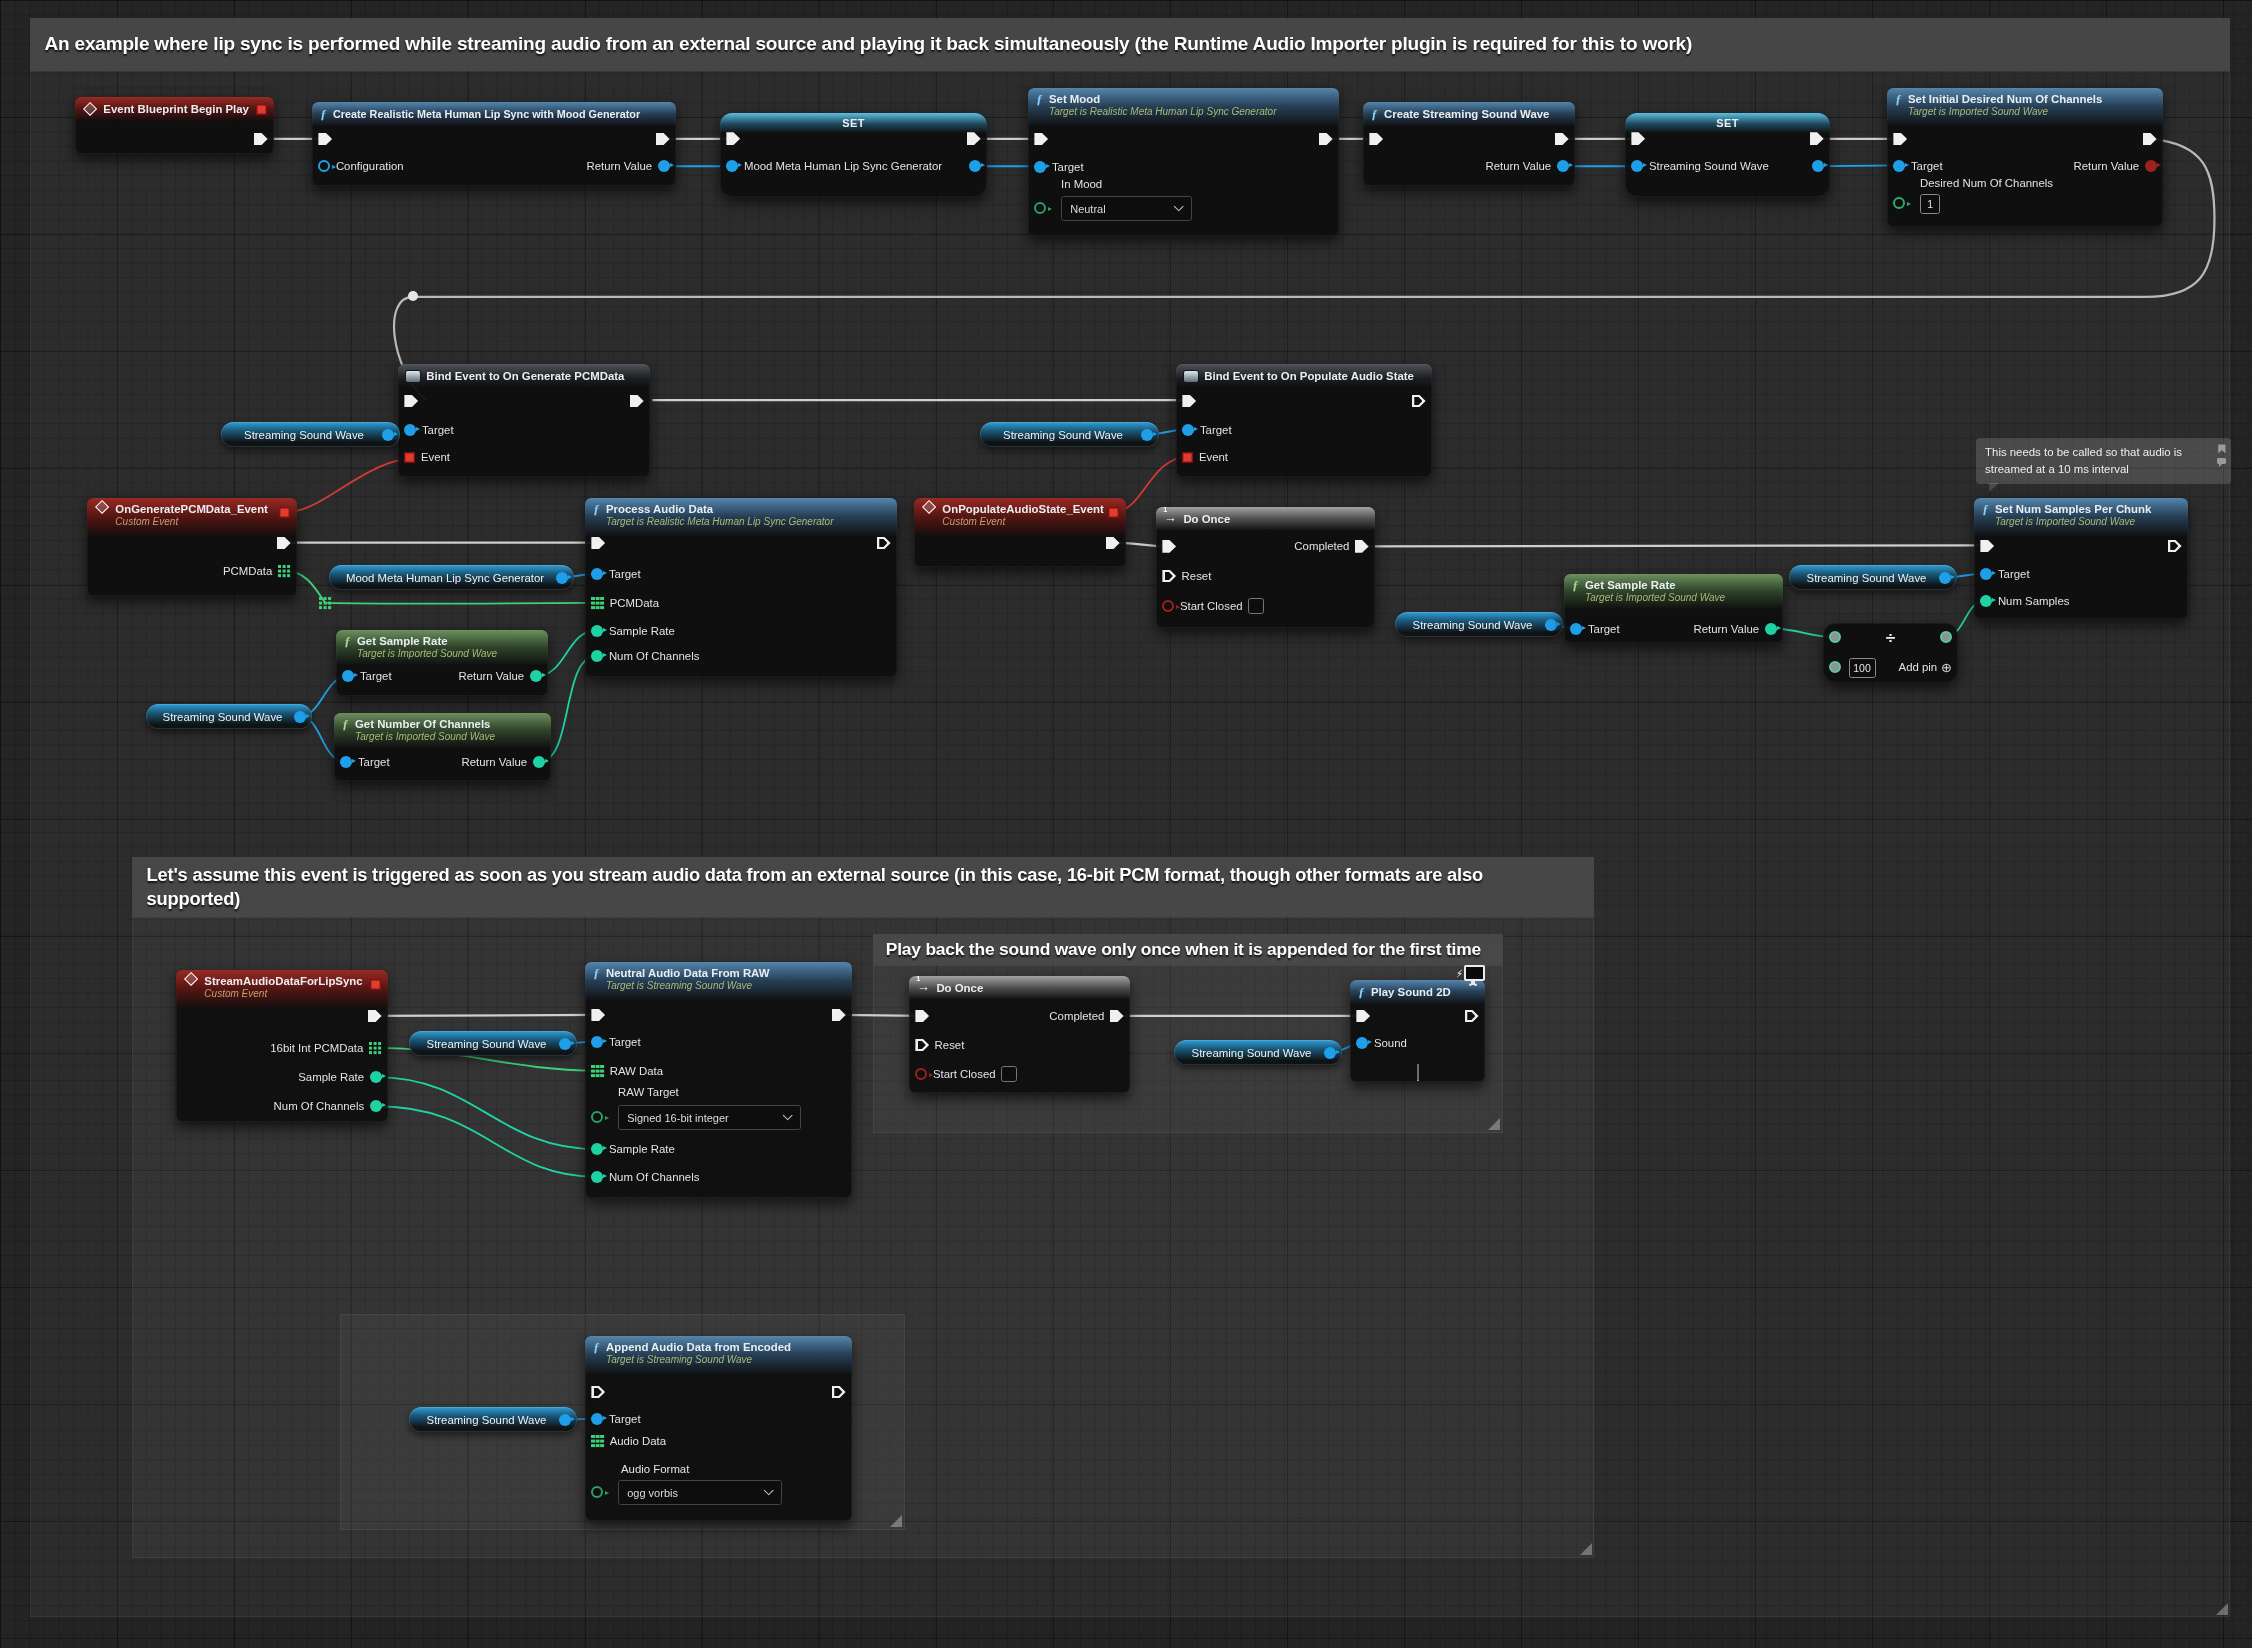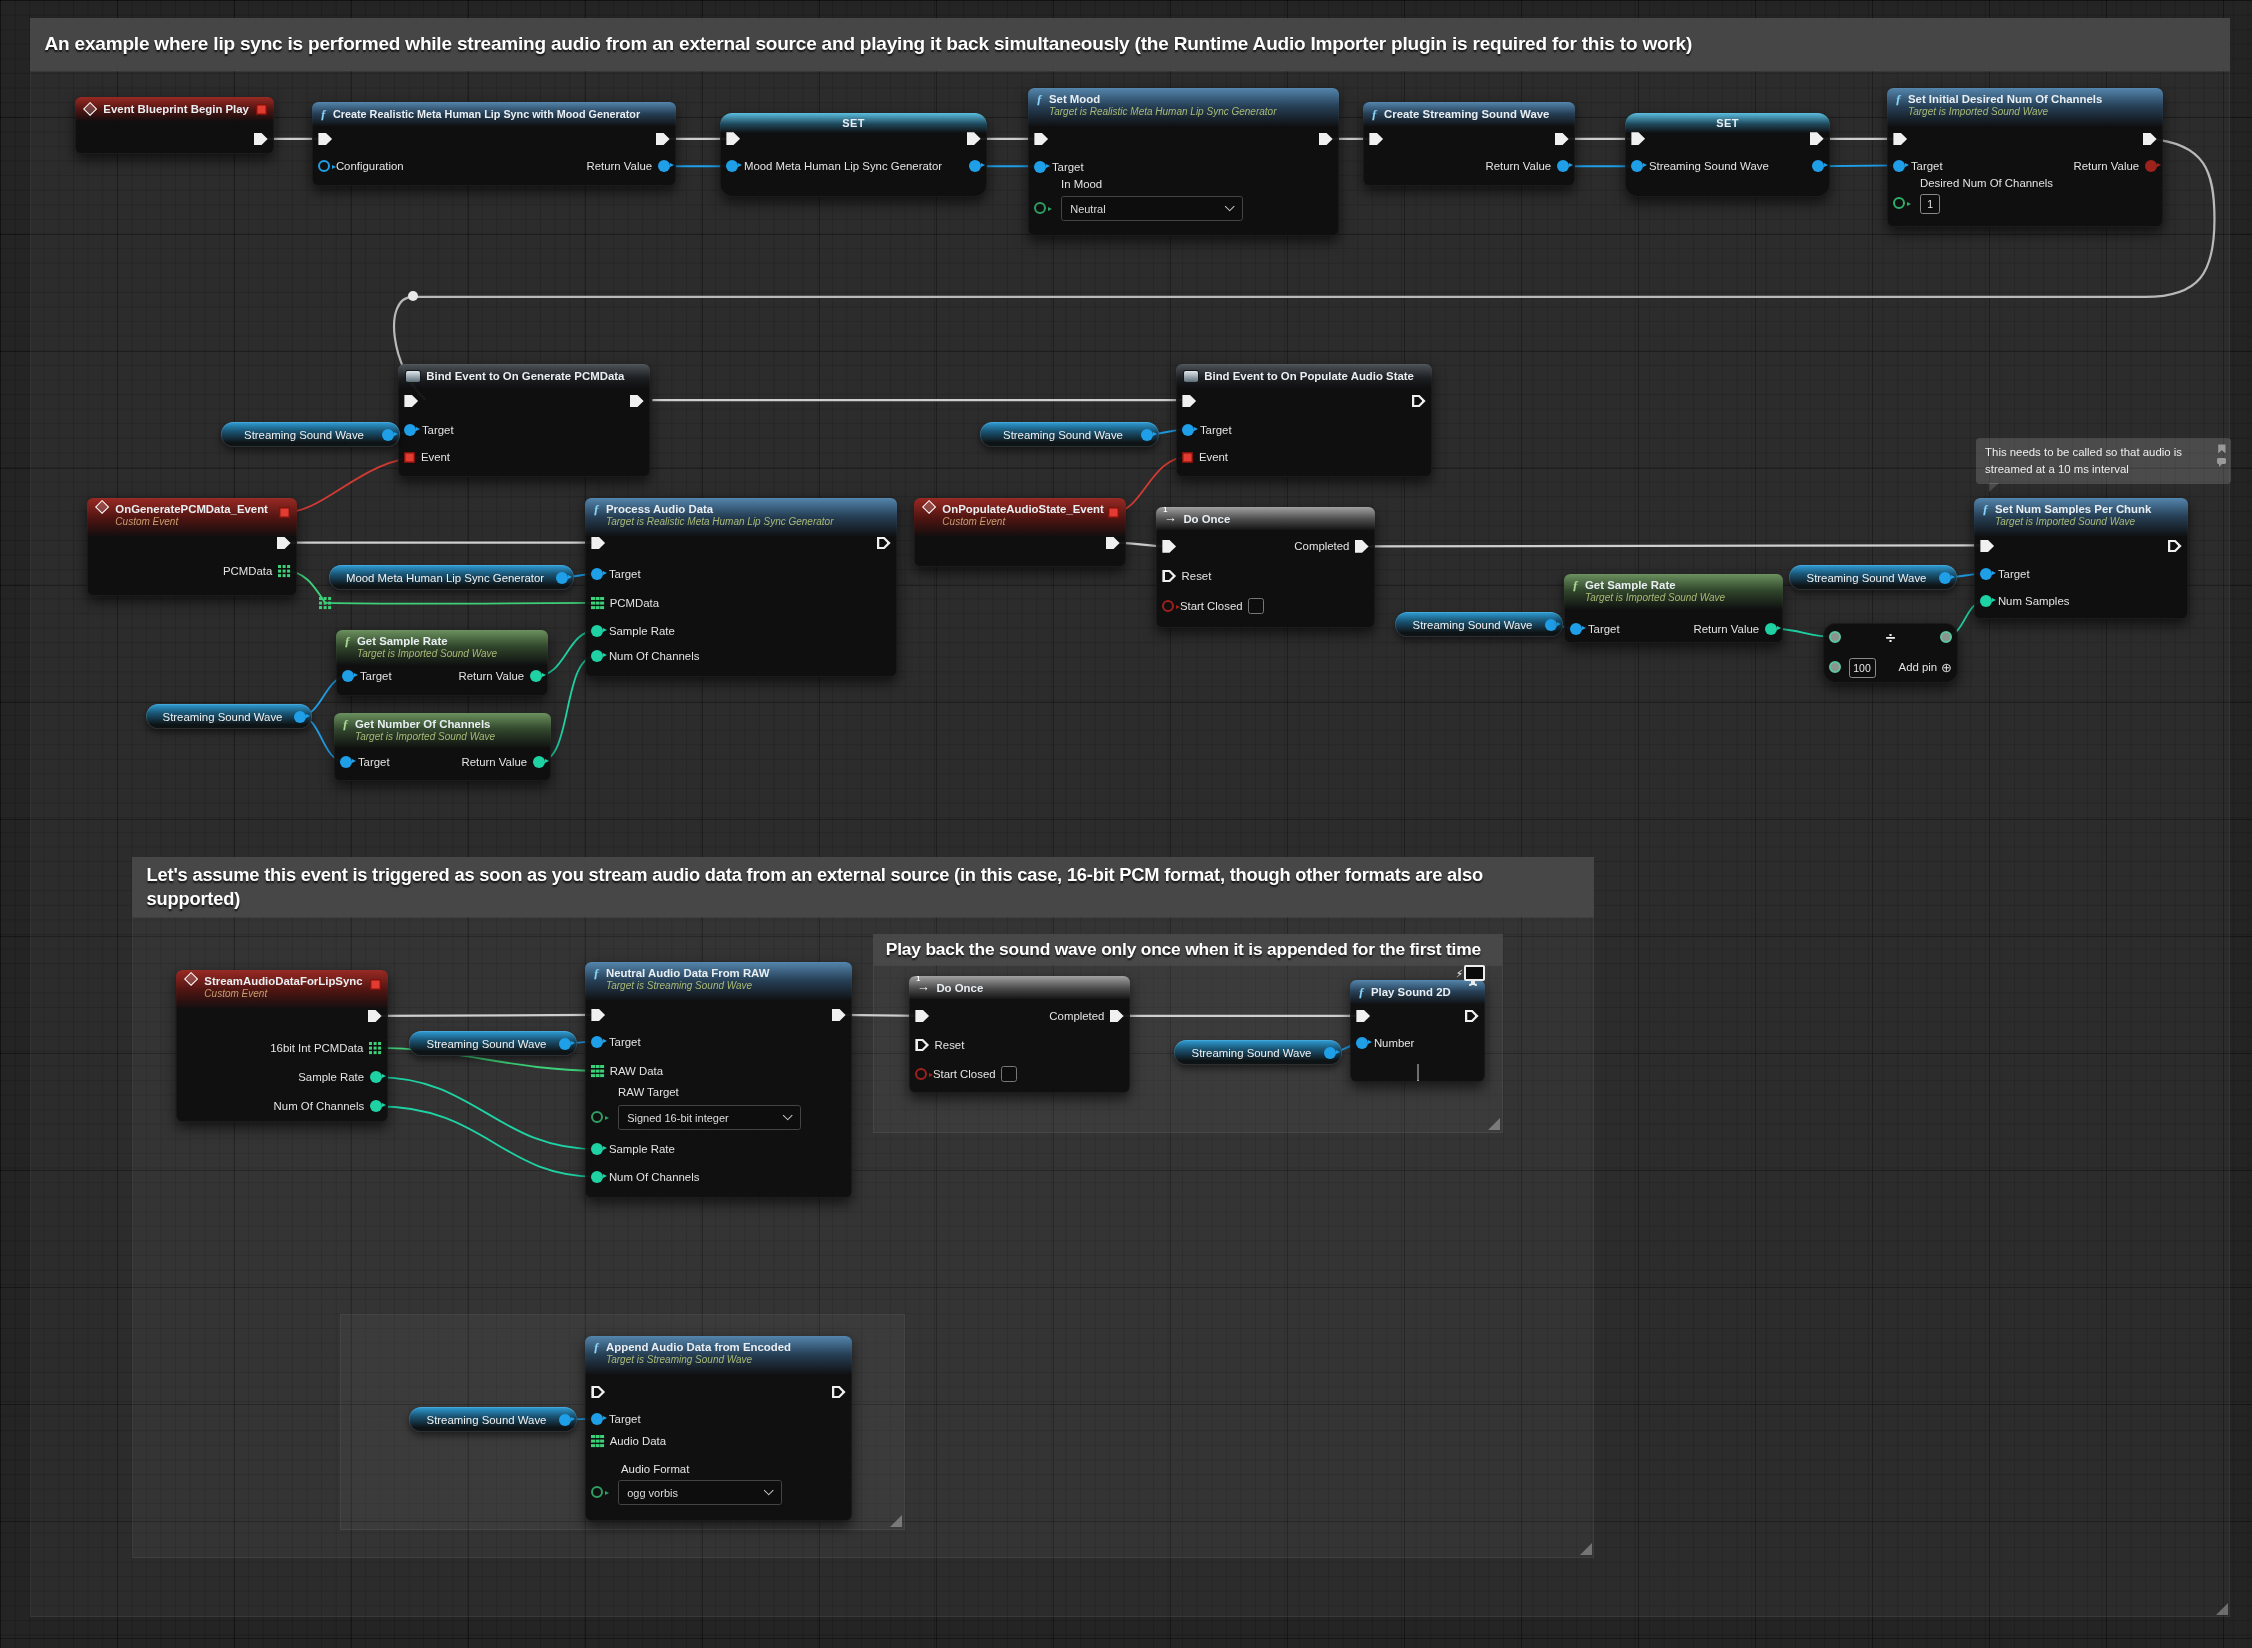--- a/index.html
+++ b/index.html
@@ -223,21 +223,21 @@
         <span class="pexec"></span>
       </div>
     <div class="pin l" style="top:67px">
         <span class="pdot" style="color:#1f9fe8"></span>
         <span class="plabel">Target</span>
       </div>
     <div class="flabel" style="left:33px;top:90px">In Mood</div>
     <div class="pin l" style="top:108px">
         <span class="pdonut" style="color:#2e9e63"></span>
       </div>
-    <div class="dd" style="left:33px;top:108px;width:182px">
+    <div class="dd" style="left:33px;top:108px;width:131px">
         <span>Neutral</span>
         <span class="chev"></span>
       </div>
   </div>
 
   <div class="node" style="left:1363px;top:102px;width:212px;height:84px">
     <div class="hdr fn-blue">
       <span class="ficon">ƒ</span>
       <span class="t">Create Streaming Sound Wave</span>
     </div>
@@ -669,21 +669,21 @@
       <span class="t">Play Sound 2D</span>
     </div>
     <div class="pin l" style="top:24px">
         <span class="pexec"></span>
       </div>
     <div class="pin r" style="top:24px">
         <span class="pexec hollow"></span>
       </div>
     <div class="pin l" style="top:51px">
         <span class="pdot" style="color:#1f9fe8"></span>
-        <span class="plabel">Number</span>
+        <span class="plabel">Sound</span>
       </div>
     <div class="expander" style="top:84px"><span class="chev"></span></div>
   </div>
 
   <div class="monitor" style="left:1456px;top:965px">
     <span class="bolt">⚡</span>
     <span class="screen"></span>
   </div>
 
   <div class="pill" style="left:409px;top:1407px;width:168px">

